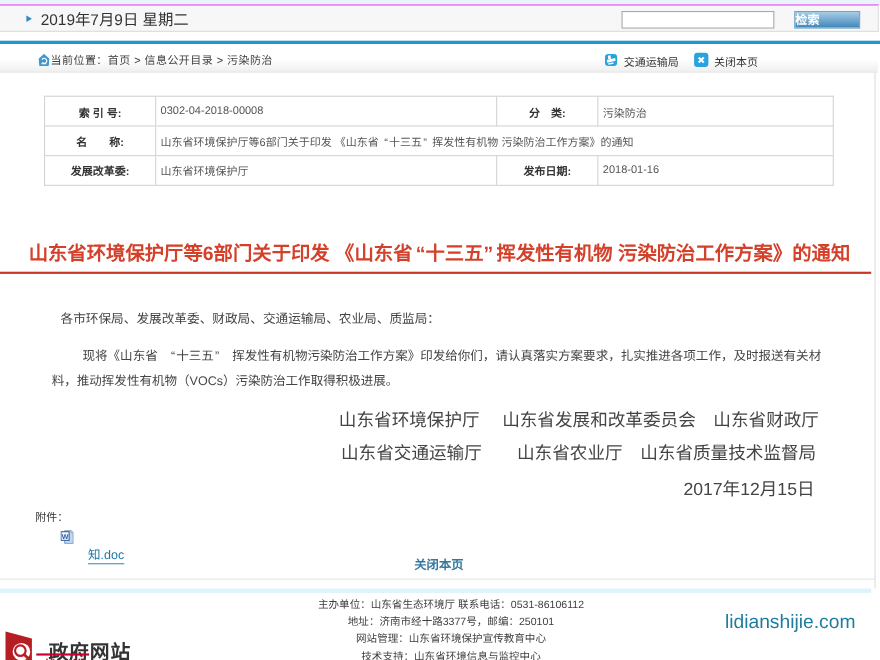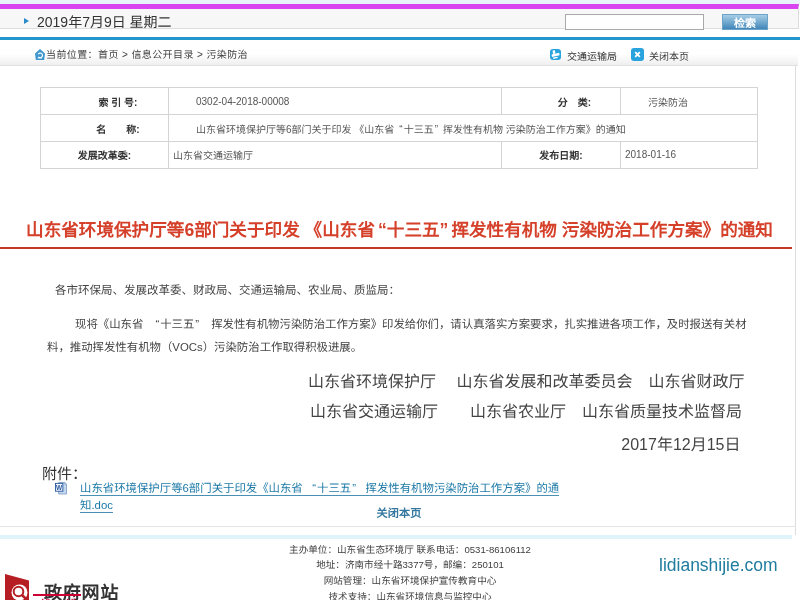--- a/index.html
+++ b/index.html
@@ -1,57 +1,57 @@
 <!DOCTYPE html>
 <html lang="zh-CN"><head>
 <meta charset="utf-8">
 <title>污染防治</title>
 <style>
   html,body{margin:0;padding:0;}
   body{width:800px;height:600px;overflow:hidden;background:#fff;
        font-family:"Liberation Sans",sans-serif;position:relative;}
   .topstrip{position:absolute;left:0;top:0;width:800px;height:4px;background:#e9f4fa;}
   .datebar{position:absolute;left:0;top:4px;width:799px;height:25px;background:#f7f7f7;
-           border-top:5px solid #d946ef;border-bottom:1px solid #ddd;border-right:1px solid #ddd;box-sizing:border-box;}
+           border-top:1px solid #d946ef;border-bottom:1px solid #ddd;border-right:1px solid #ddd;box-sizing:border-box;}
   .datebar .tri{position:absolute;left:24px;top:9px;width:0;height:0;
       border-left:5px solid #2a8bc9;border-top:3.5px solid transparent;border-bottom:3.5px solid transparent;}
   .datebar .dtxt{position:absolute;left:37px;top:2px;font-size:14px;color:#333;}
   .sinput{position:absolute;left:565px;top:5px;width:137px;height:14px;background:#fff;border:1px solid #a9a9a9;}
-  .sbtn{position:absolute;left:722px;top:5px;width:46px;height:16px;
+  .sbtn{position:absolute;left:722px;top:5px;width:60px;height:16px;
         background:linear-gradient(#a6cde6,#4186b8);color:#fff;font-size:11px;font-weight:bold;
-        text-align:center;line-height:16px;border:1px solid #6ca3c8;box-sizing:border-box;}
+        text-align:left;line-height:16px;border:1px solid #6ca3c8;box-sizing:border-box;}
   .blueline{position:absolute;left:0;top:36.5px;width:800px;height:3px;background:#2397cb;}
   .crumbbar{position:absolute;left:0;top:40px;width:798px;height:25px;background:linear-gradient(#fff 55%,#efefef 100%);border-bottom:1px solid #e2e2e2;}
   .crumbtxt{position:absolute;left:46px;top:6px;font-size:10px;letter-spacing:0.4px;color:#404040;}
   .homeico{position:absolute;left:35px;top:9px;width:10px;height:11px;}
   .pico{position:absolute;top:7px;width:13px;height:13px;background:#29a3dd;border-radius:2px;}
   .ptxt{position:absolute;top:8px;font-size:10px;color:#333;}
   .rightborder{position:absolute;left:795px;top:66px;width:1px;height:469px;background:#ddd;}
   
   .dtable{position:absolute;left:40px;top:87px;width:718px;border-collapse:collapse;table-layout:fixed;
           font-size:10px;color:#555;}
   .dtable td{border:1px solid #d4d4d4;padding:0 4px;background:#fff;}
-  .dtable tr.ra td{height:26px;padding-left:27px;}
+  .dtable tr.ra td{height:26px;}
   .dtable tr.rb td{height:25.5px;}
   .dtable td.lbl{font-weight:bold;color:#333;text-align:center;padding:0;}
   .ql{margin-left:3px;}
   .qr{margin-right:3px;}
   .q2l{margin-left:5px;margin-right:1px;}
   .q2r{margin-right:5px;margin-left:1px;}
   .qpl{margin-left:12px;margin-right:1px;}
   .qpr{margin-right:12px;margin-left:1px;}
   .q3l{margin-left:9.5px;margin-right:1px;}
   .q3r{margin-right:9.5px;margin-left:1px;}
   .title{position:absolute;left:0;top:219px;width:799px;text-align:center;
          font-size:17.6px;font-weight:bold;color:#d5402a;line-height:22px;}
   .redline{position:absolute;left:0;top:246.5px;width:792px;height:2px;background:#c5382a;}
   .body1{position:absolute;left:55px;top:280.5px;font-size:11.5px;color:#444;}
   .para{position:absolute;left:47px;top:312.5px;width:760px;font-size:11.4px;color:#444;line-height:23px;}
   .sig{position:absolute;left:0;text-align:right;font-size:16px;color:#444;}
-  .atl{position:absolute;left:42px;top:461.5px;font-size:15px;color:#333;}
+  .atl{position:absolute;left:32px;top:461.5px;font-size:10px;color:#333;}
   .docico{position:absolute;left:55px;top:481px;width:12px;height:14px;}
   .atlink{position:absolute;left:80px;top:480px;font-size:11.4px;line-height:17px;color:#1c79a7;}
   .atlink .ul{border-bottom:1px solid #4a90b5;padding-bottom:1px;}
   .closep{position:absolute;left:0;top:504px;width:798px;text-align:center;font-size:11.2px;font-weight:bold;color:#35789f;}
   .cbot{position:absolute;left:0;top:526px;width:796px;height:1px;background:#e5e5e5;}
   .cyanstrip{position:absolute;left:0;top:535px;width:792px;height:4px;background:#dff3fb;}
   .fl{position:absolute;left:18px;width:784px;text-align:center;font-size:9.6px;color:#404040;}
   .ldsj{position:absolute;left:659px;top:555px;font-size:17.5px;color:#1f7c9e;}
   .govlogo{position:absolute;left:0;top:570px;width:160px;height:30px;overflow:visible;}
   .govtxt{position:absolute;left:44px;top:578px;font-size:18px;font-weight:bold;color:#333;letter-spacing:0.8px;}
@@ -95,21 +95,21 @@
       <td style="width:301px">0302-04-2018-00008</td>
       <td class="lbl" style="width:91px">分　类:</td>
       <td>污染防治</td>
     </tr>
     <tr class="ra">
       <td class="lbl">名　　称:</td>
       <td colspan="3">山东省环境保护厅等6部门关于印发 《山东省<span class="q2l">“</span>十三五<span class="q2r">”</span>挥发性有机物 污染防治工作方案》的通知</td>
     </tr>
     <tr class="rb">
       <td class="lbl">发展改革委:</td>
-      <td>山东省交通运输厅</td>
+      <td>山东省环境保护厅</td>
       <td class="lbl">发布日期:</td>
       <td>2018-01-16</td>
     </tr>
   </tbody>
   </table>
 
   <div class="title">山东省环境保护厅等6部门关于印发 《山东省<span class="ql">“</span>十三五<span class="qr">”</span>挥发性有机物 污染防治工作方案》的通知</div>
   <div class="redline"></div>
 
   <div class="body1">各市环保局、发展改革委、财政局、交通运输局、农业局、质监局：</div>
@@ -118,21 +118,21 @@
   <div class="sig" style="top:397.5px;width:742px">山东省交通运输厅　　山东省农业厅　山东省质量技术监督局</div>
   <div class="sig" style="top:430.5px;width:740.5px">2017年12月15日</div>
 
   <div class="atl">附件：</div>
   <svg class="docico" viewBox="0 0 13 14">
     <path d="M4 1 L10.5 1 L12.5 3 L12.5 13.5 L4 13.5 Z" fill="#c3d7ee" stroke="#7092c0" stroke-width="0.8"></path>
     <path d="M10.5 1 L10.5 3 L12.5 3 Z" fill="#fff" stroke="#7092c0" stroke-width="0.6"></path>
     <rect x="0.5" y="2" width="8" height="8.5" fill="#f4f8ff" stroke="#2c5a9e" stroke-width="1"></rect>
     <text x="4.5" y="9" font-size="7" font-weight="bold" fill="#2c5a9e" text-anchor="middle" font-family="Liberation Sans">W</text>
   </svg>
-  <div class="atlink"><span class="ul">山东省环境保护厅等6部门关于印发《山东省<span class="q3l">“</span>十三五<span class="q3r">”</span>挥发性有机物污染防治工作方案》的通</span><br><span class="ul">知.doc</span></div>
+  <div class="atlink"><br><span class="ul">知.doc</span></div>
   <div class="closep">关闭本页</div>
   <div class="cbot"></div>
 
   <div class="cyanstrip"></div>
   <div class="fl" style="top:542px">主办单位：山东省生态环境厅 联系电话：0531-86106112</div>
   <div class="fl" style="top:557px">地址：济南市经十路3377号，邮编：250101</div>
   <div class="fl" style="top:573px">网站管理：山东省环境保护宣传教育中心</div>
   <div class="fl" style="top:589px">技术支持：山东省环境信息与监控中心</div>
   <div class="ldsj">lidianshijie.com</div>
 

